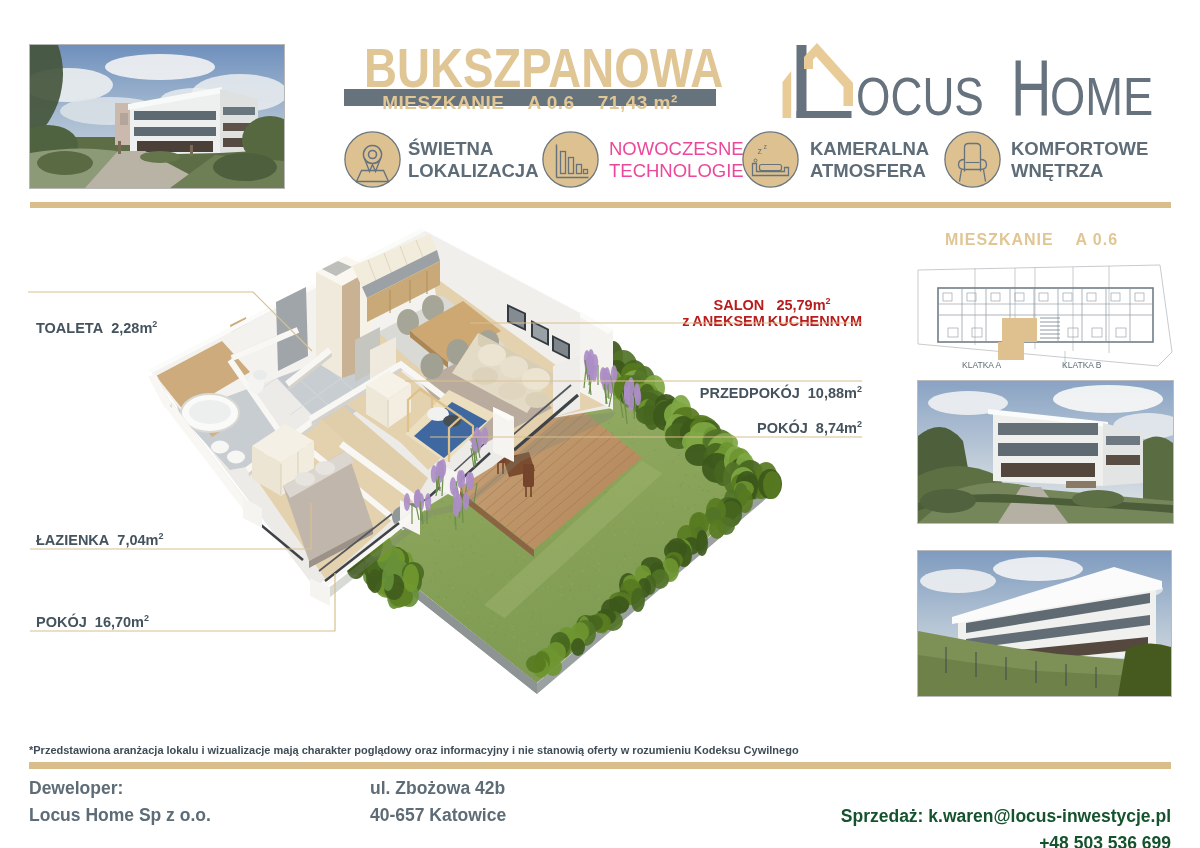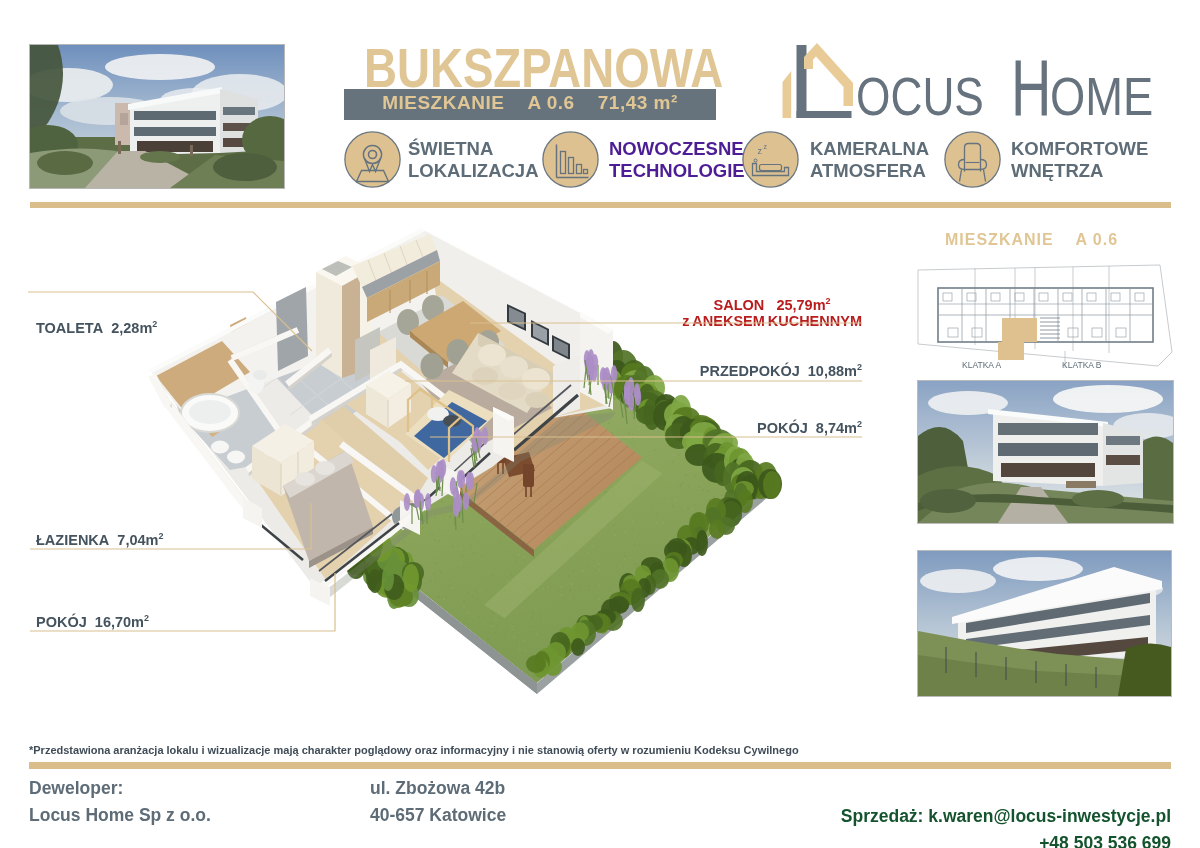--- a/index.html
+++ b/index.html
@@ -42,21 +42,21 @@
 <path d="M140,143 L185,110 L254,116 L254,143 Z" fill="#6f7f55"></path>
 <ellipse cx="35" cy="118" rx="28" ry="12" fill="#5a6b44"></ellipse>
 <ellipse cx="215" cy="122" rx="32" ry="14" fill="#4e5f3d"></ellipse>
 <ellipse cx="130" cy="112" rx="20" ry="6" fill="#66764c"></ellipse>
 <rect x="88" y="96" width="3" height="13" fill="#7a6a58"></rect>
 <rect x="160" y="100" width="3" height="11" fill="#7a6a58"></rect>
 </svg></div>
 
 <div class="abs" style="left:330px;top:36px;width:400px;text-align:center;color:#e0c694;font-size:55px;font-weight:bold;transform:scaleX(0.83);transform-origin:50% 50%;">BUKSZPANOWA</div>
 
-<div class="abs" style="left:344px;top:89px;width:372px;height:31px;background:#66737d;color:#e0c694;font-size:19px;font-weight:bold;line-height:28px;text-align:center;letter-spacing:0.5px;">MIESZKANIE&nbsp;&nbsp;&nbsp;&nbsp;A 0.6&nbsp;&nbsp;&nbsp;&nbsp;71,43 m²</div>
+<div class="abs" style="left:344px;top:89px;width:372px;height:17px;background:#66737d;color:#e0c694;font-size:19px;font-weight:bold;line-height:28px;text-align:center;letter-spacing:0.5px;">MIESZKANIE&nbsp;&nbsp;&nbsp;&nbsp;A 0.6&nbsp;&nbsp;&nbsp;&nbsp;71,43 m²</div>
 
 <div class="abs" style="left:770px;top:30px;width:400px;height:95px;">
 <svg width="400" height="95" viewBox="0 0 400 95">
 <g fill="#66737e">
 <rect x="26.5" y="15" width="10" height="73"></rect>
 <rect x="26.5" y="81" width="55" height="7"></rect>
 </g>
 <polygon fill="#e8cb97" points="12.5,52 21.2,41 21.2,88 12.5,88"></polygon>
 <polygon fill="#e8cb97" points="34,39 34,27 47,13 83,53 83,76 73.5,76 73.5,57 46,26.5 43,29.5 43,39"></polygon>
 <text transform="translate(86,85) scale(0.82,1)" font-family="Liberation Sans,sans-serif" font-size="54" fill="#66737e">OCUS</text>
@@ -78,21 +78,21 @@
       <circle cx="28.5" cy="28.5" r="27.6" fill="#ddc191" stroke="#6b7780" stroke-width="1.3"></circle>
       <g transform="translate(0.5,0.5)">
         <line x1="14" y1="13" x2="14" y2="46" stroke="#66737e" stroke-width="1.5"></line>
 <line x1="14" y1="46" x2="46" y2="46" stroke="#66737e" stroke-width="1.5"></line>
 <rect x="18" y="20" width="5" height="22" fill="none" stroke="#66737e" stroke-width="1.3"></rect>
 <rect x="26" y="26" width="5" height="16" fill="none" stroke="#66737e" stroke-width="1.3"></rect>
 <rect x="34" y="33" width="5" height="9" fill="none" stroke="#66737e" stroke-width="1.3"></rect>
 <rect x="41" y="38" width="4" height="4" fill="none" stroke="#66737e" stroke-width="1.3"></rect>
       </g>
     </svg></div>
-<div class="abs" style="left:609px;top:138px;font-size:18.5px;font-weight:bold;color:#4c1d95;line-height:22px;">NOWOCZESNE<br>TECHNOLOGIE</div>
+<div class="abs" style="left:609px;top:138px;font-size:18.5px;font-weight:normal;color:#ec4899;line-height:22px;">NOWOCZESNE<br>TECHNOLOGIE</div>
 
 <div class="abs" style="left:742px;top:131px;width:57px;height:57px;"><svg width="57" height="57" viewBox="0 0 57 57">
       <circle cx="28.5" cy="28.5" r="27.6" fill="#ddc191" stroke="#6b7780" stroke-width="1.3"></circle>
       <g transform="translate(0.5,0.5)">
         <text x="15" y="22" font-size="9" fill="#66737e" font-family="Liberation Sans">z</text>
 <text x="21" y="17" font-size="7" fill="#66737e" font-family="Liberation Sans">z</text>
 <path d="M10,32 L10,44 L46,44 L46,36 L42,36 L42,40 L14,40 L14,32 Z" fill="none" stroke="#66737e" stroke-width="1.3"></path>
 <rect x="17" y="33" width="22" height="6" rx="2" fill="none" stroke="#66737e" stroke-width="1.2"></rect>
 <circle cx="13" cy="29" r="1.5" fill="none" stroke="#66737e" stroke-width="1"></circle>
       </g>
@@ -114,21 +114,21 @@
 <div class="abs" style="left:30px;top:202px;width:1141px;height:6px;background:#d9bd8b;"></div>
 
 <div style="position:absolute;font-size:14.5px;font-weight:bold;color:#44535e;left:36px;top:274px;margin-top:45px;">TOALETA&nbsp; 2,28m<sup style="font-size:9px">2</sup></div>
 
 <div style="position:absolute;font-size:14.5px;font-weight:bold;color:#44535e;left:36px;top:531px;">ŁAZIENKA&nbsp; 7,04m<sup style="font-size:9px">2</sup></div>
 
 <div style="position:absolute;font-size:14.5px;font-weight:bold;color:#44535e;left:36px;top:613px;">POKÓJ&nbsp; 16,70m<sup style="font-size:9px">2</sup></div>
 
 <div style="position:absolute;font-size:14.5px;font-weight:bold;color:#b91c1c;right:338px;top:296px;text-align:center;">SALON&nbsp;&nbsp; 25,79m<sup style="font-size:9px">2</sup><br>z ANEKSEM KUCHENNYM</div>
 
-<div style="position:absolute;font-size:14.5px;font-weight:bold;color:#44535e;right:338px;top:362px;text-align:right;">PRZEDPOKÓJ&nbsp; 10,88m<sup style="font-size:9px">2</sup></div>
+<div style="position:absolute;font-size:14.5px;font-weight:bold;color:#44535e;right:338px;top:384px;text-align:right;">PRZEDPOKÓJ&nbsp; 10,88m<sup style="font-size:9px">2</sup></div>
 
 <div style="position:absolute;font-size:14.5px;font-weight:bold;color:#44535e;right:338px;top:419px;text-align:right;">POKÓJ&nbsp; 8,74m<sup style="font-size:9px">2</sup></div>
 
 <div class="abs" style="left:0px;top:215px;width:900px;height:530px;">
 <svg width="900" height="530" viewBox="0 215 900 530">
 <defs>
 <linearGradient id="lawn" x1="0" y1="0" x2="0.25" y2="1">
 <stop offset="0" stop-color="#99ae6a"></stop>
           <stop offset="0.5" stop-color="#8aa45a"></stop>
           <stop offset="1" stop-color="#7e9b51"></stop>

